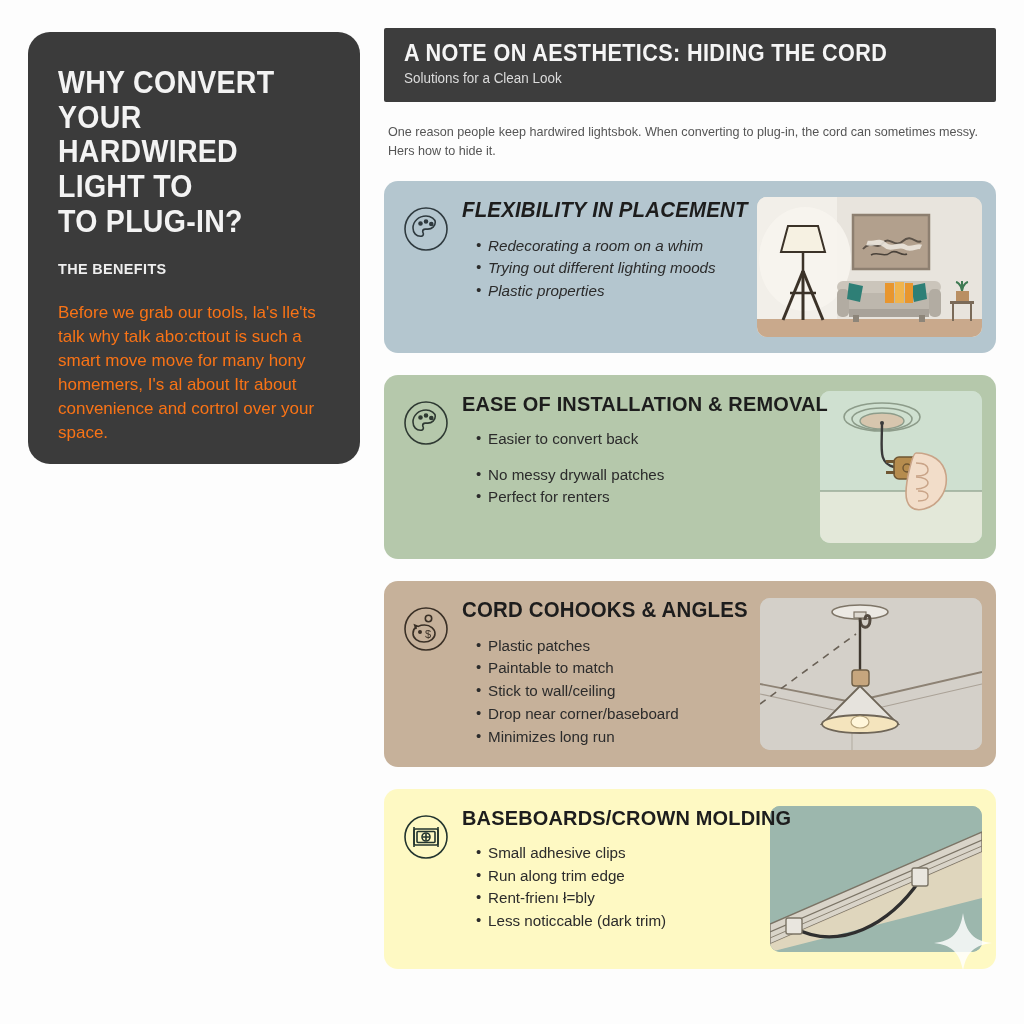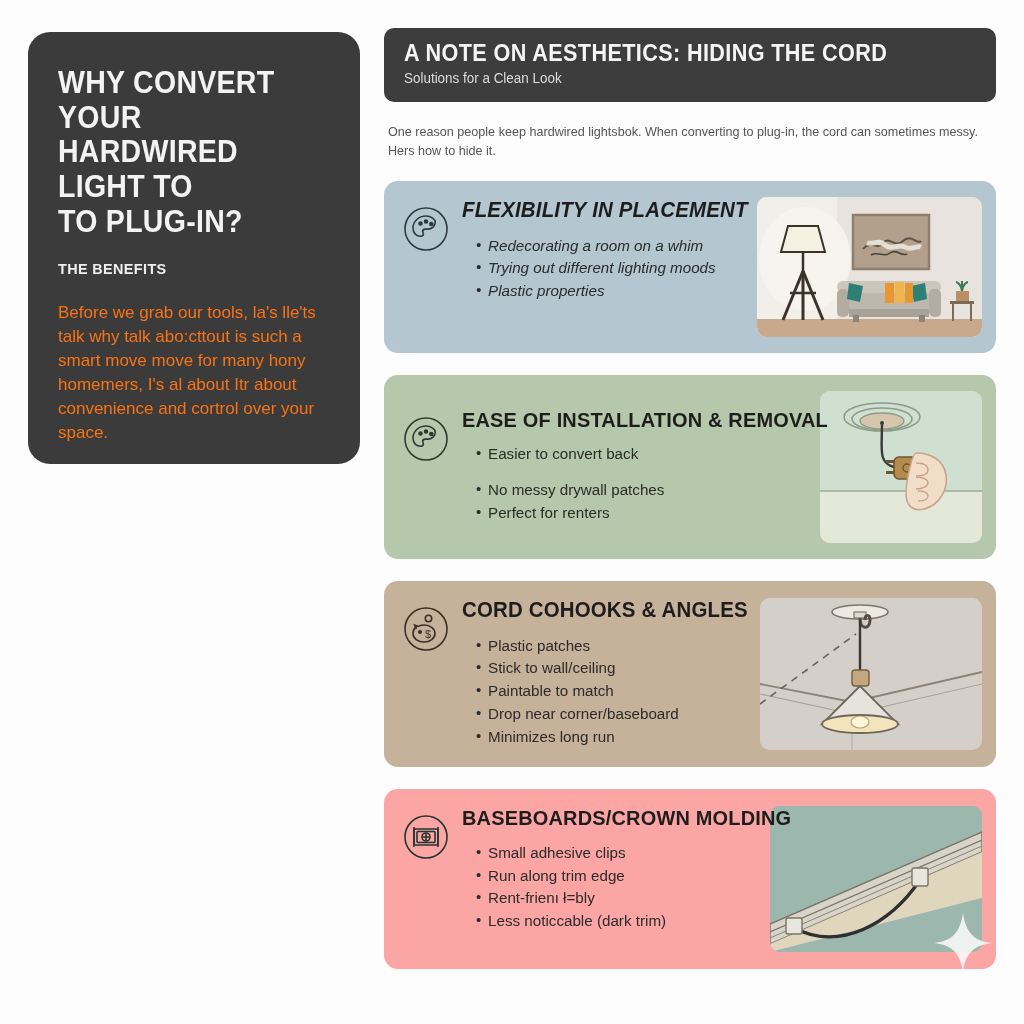--- a/index.html
+++ b/index.html
@@ -67,21 +67,21 @@
 
   
   .right-col {
     position: absolute;
     left: 384px;
     top: 28px;
     width: 612px;
   }
   .header-bar {
     background: #3d3d3d;
-    border-radius: 10px;
+    border-radius: 2px;
     padding: 13px 18px 13px 20px;
     height: 74px;
     box-sizing: border-box;
   }
   .header-title {
     color: #f5f5f5;
     font-family: "Liberation Sans Narrow", "Liberation Sans", sans-serif;
     font-weight: bold;
     font-size: 23px;
     letter-spacing: 0.4px;
@@ -171,23 +171,23 @@
     align-self: center;
     border-radius: 10px;
     overflow: hidden;
     background: #e9e6df;
     margin-right: 14px;
   }
   .thumb svg { display:block; }
 
   
   .card-1 { background: #b4c6cf; height: 172px; font-style: italic; }
-  .card-2 { background: #b5c8ab; height: 184px; align-items: center; }
+  .card-2 { background: #b5c8ab; height: 184px; }
   .card-3 { background: #c6b19a; height: 186px; }
-  .card-4 { background: #fca5a5; height: 180px; }
+  .card-4 { background: #fef9c3; height: 180px; }
 
   .card-1 .thumb { width: 225px; height: 140px; }
   .card-2 .thumb { width: 162px; height: 152px; background: #cfe0d0; }
   .card-3 .thumb { width: 222px; height: 152px; background: #d3cfc8; }
   .card-4 .thumb { width: 212px; height: 146px; background: #9cb7ad; }
 
   .card-2 .card-title { font-size: 21px; }
   .card-4 .card-title { font-size: 21px; }
 
   .sparkle {
@@ -335,22 +335,22 @@
               <circle cx="26.5" cy="13.5" r="3.2"></circle>
               <path d="M14 22c-2 1.5-3 4-3 6.5 0 4.8 4.8 8.5 11 8.5 6.2 0 11-3.7 11-8.5 0-4.7-4.6-8.4-10.6-8.5-2.3 0-4.4.5-6.1 1.4l-3.6-1.4 1.3 4z"></path>
               <circle cx="18" cy="27" r="1.2" fill="#3a3026"></circle>
               <text x="26" y="33" font-size="11" font-family="Liberation Sans, sans-serif" fill="#3a3026" stroke="none" text-anchor="middle">$</text>
             </svg>
           </div>
           <div class="card-text">
             <div class="card-title">CORD COHOOKS &amp; ANGLES</div>
             <ul class="bullets">
               <li>Plastic patches</li>
+              <li>Paintable to match</li>
               <li>Stick to wall/ceiling</li>
-              <li>Paintable to match</li>
               <li>Drop near corner/baseboard</li>
               <li>Minimizes long run</li>
             </ul>
           </div>
         </div>
         <div class="thumb">
           <svg viewBox="0 0 222 152" width="222" height="152">
             <rect width="222" height="152" fill="#d4d0c9"></rect>
             <path d="M0 86 L92 104 L222 74" fill="none" stroke="#8d8274" stroke-width="1.8"></path>
             <path d="M0 96 L92 116 L222 86" fill="none" stroke="#8d8274" stroke-width="1.2" opacity="0.6"></path>

